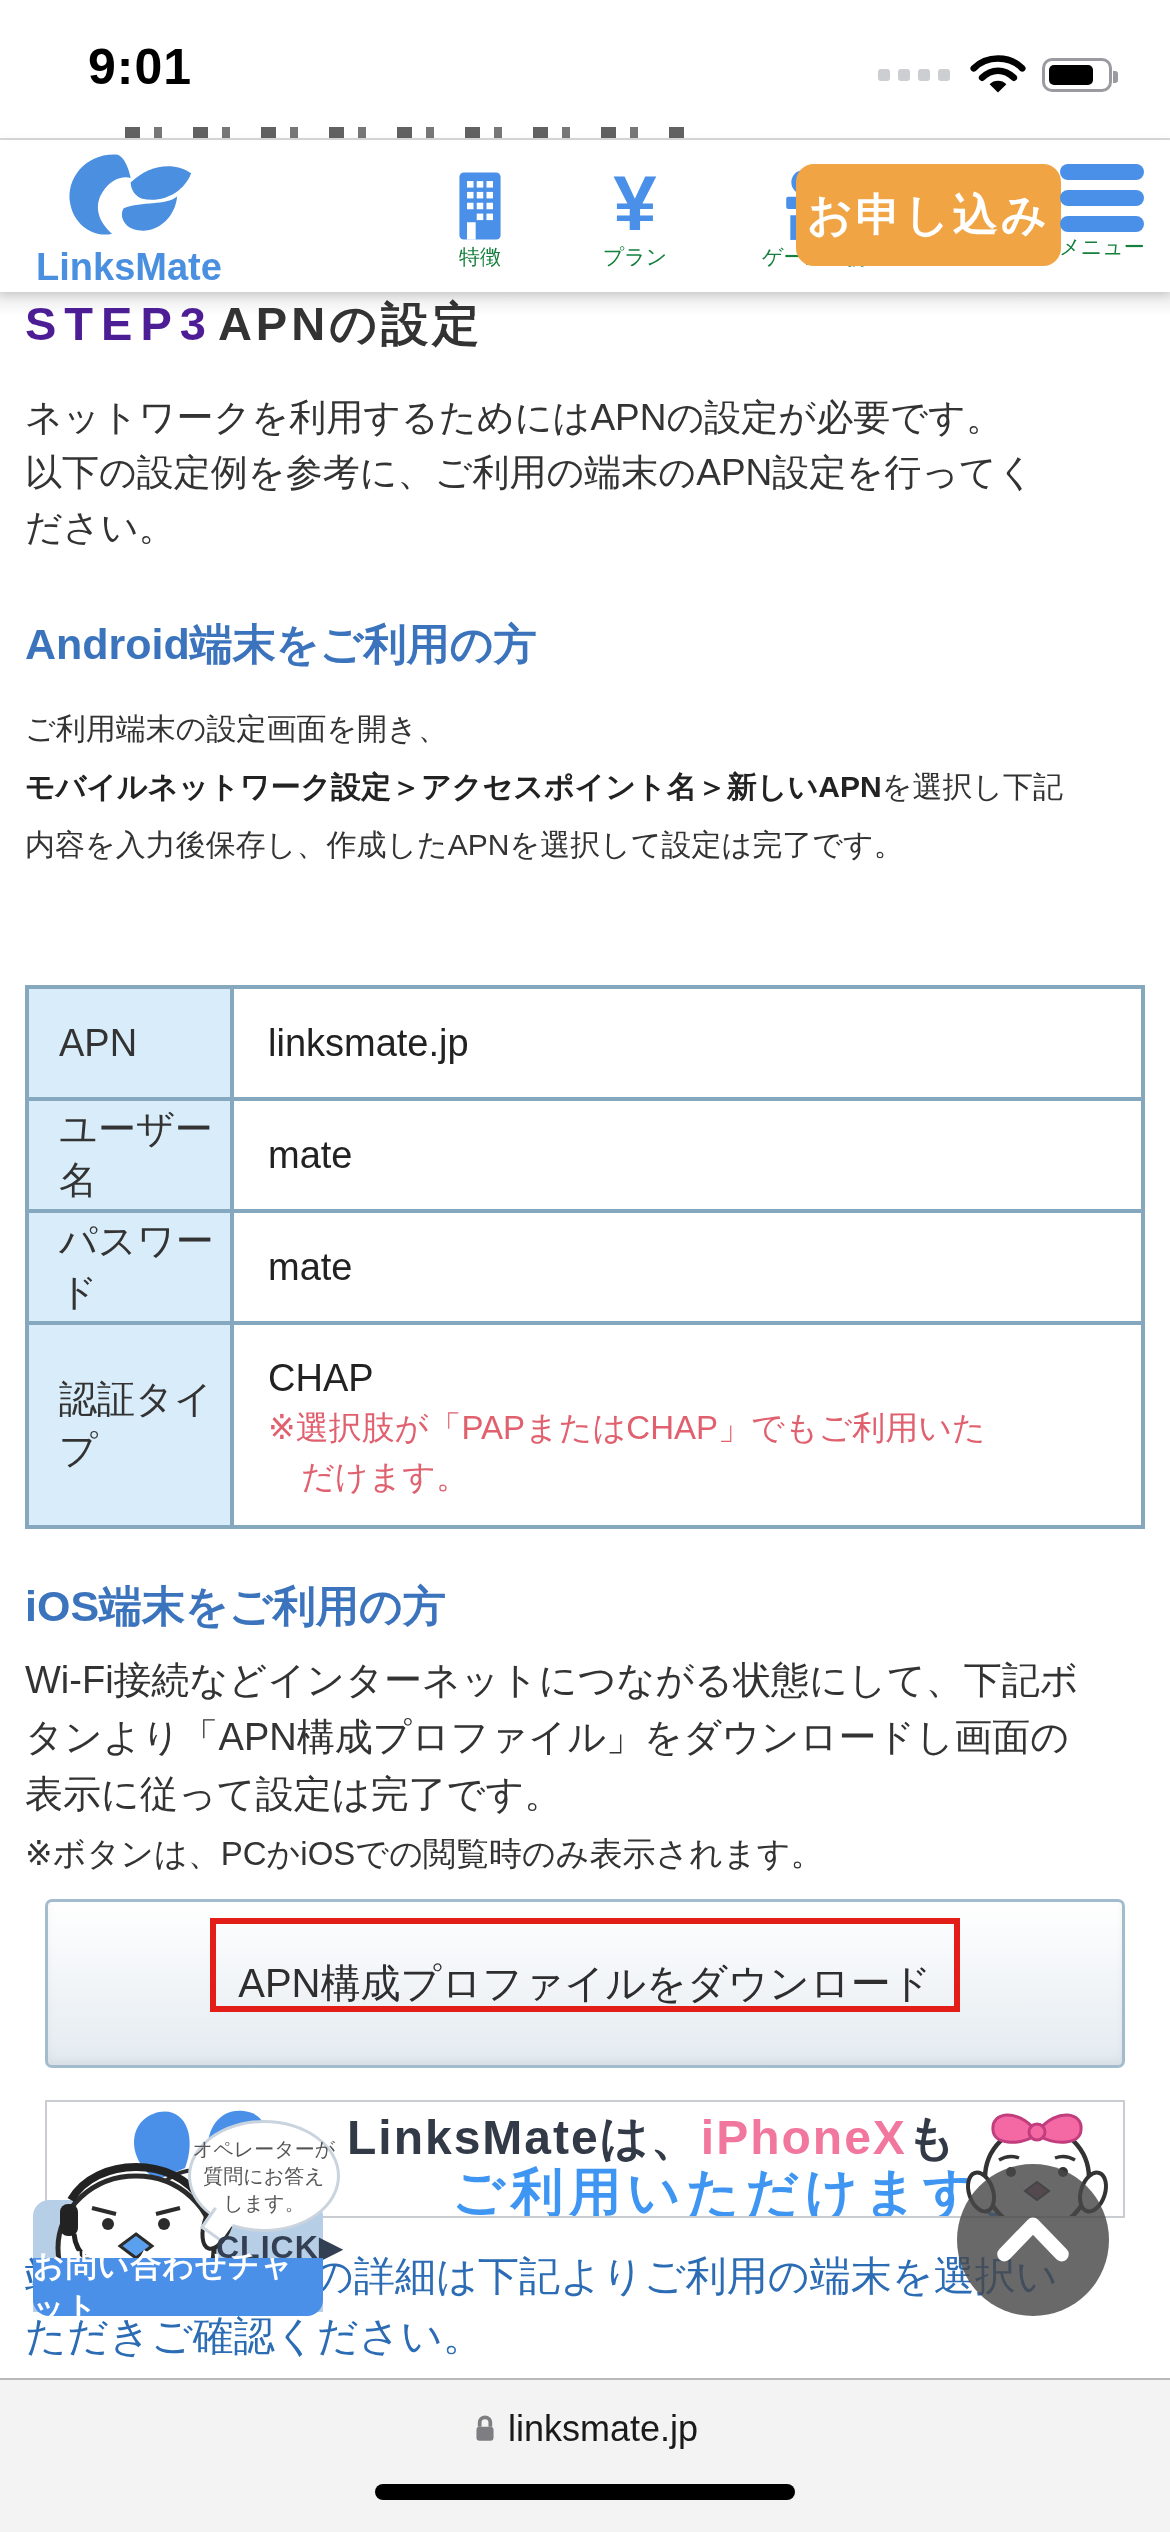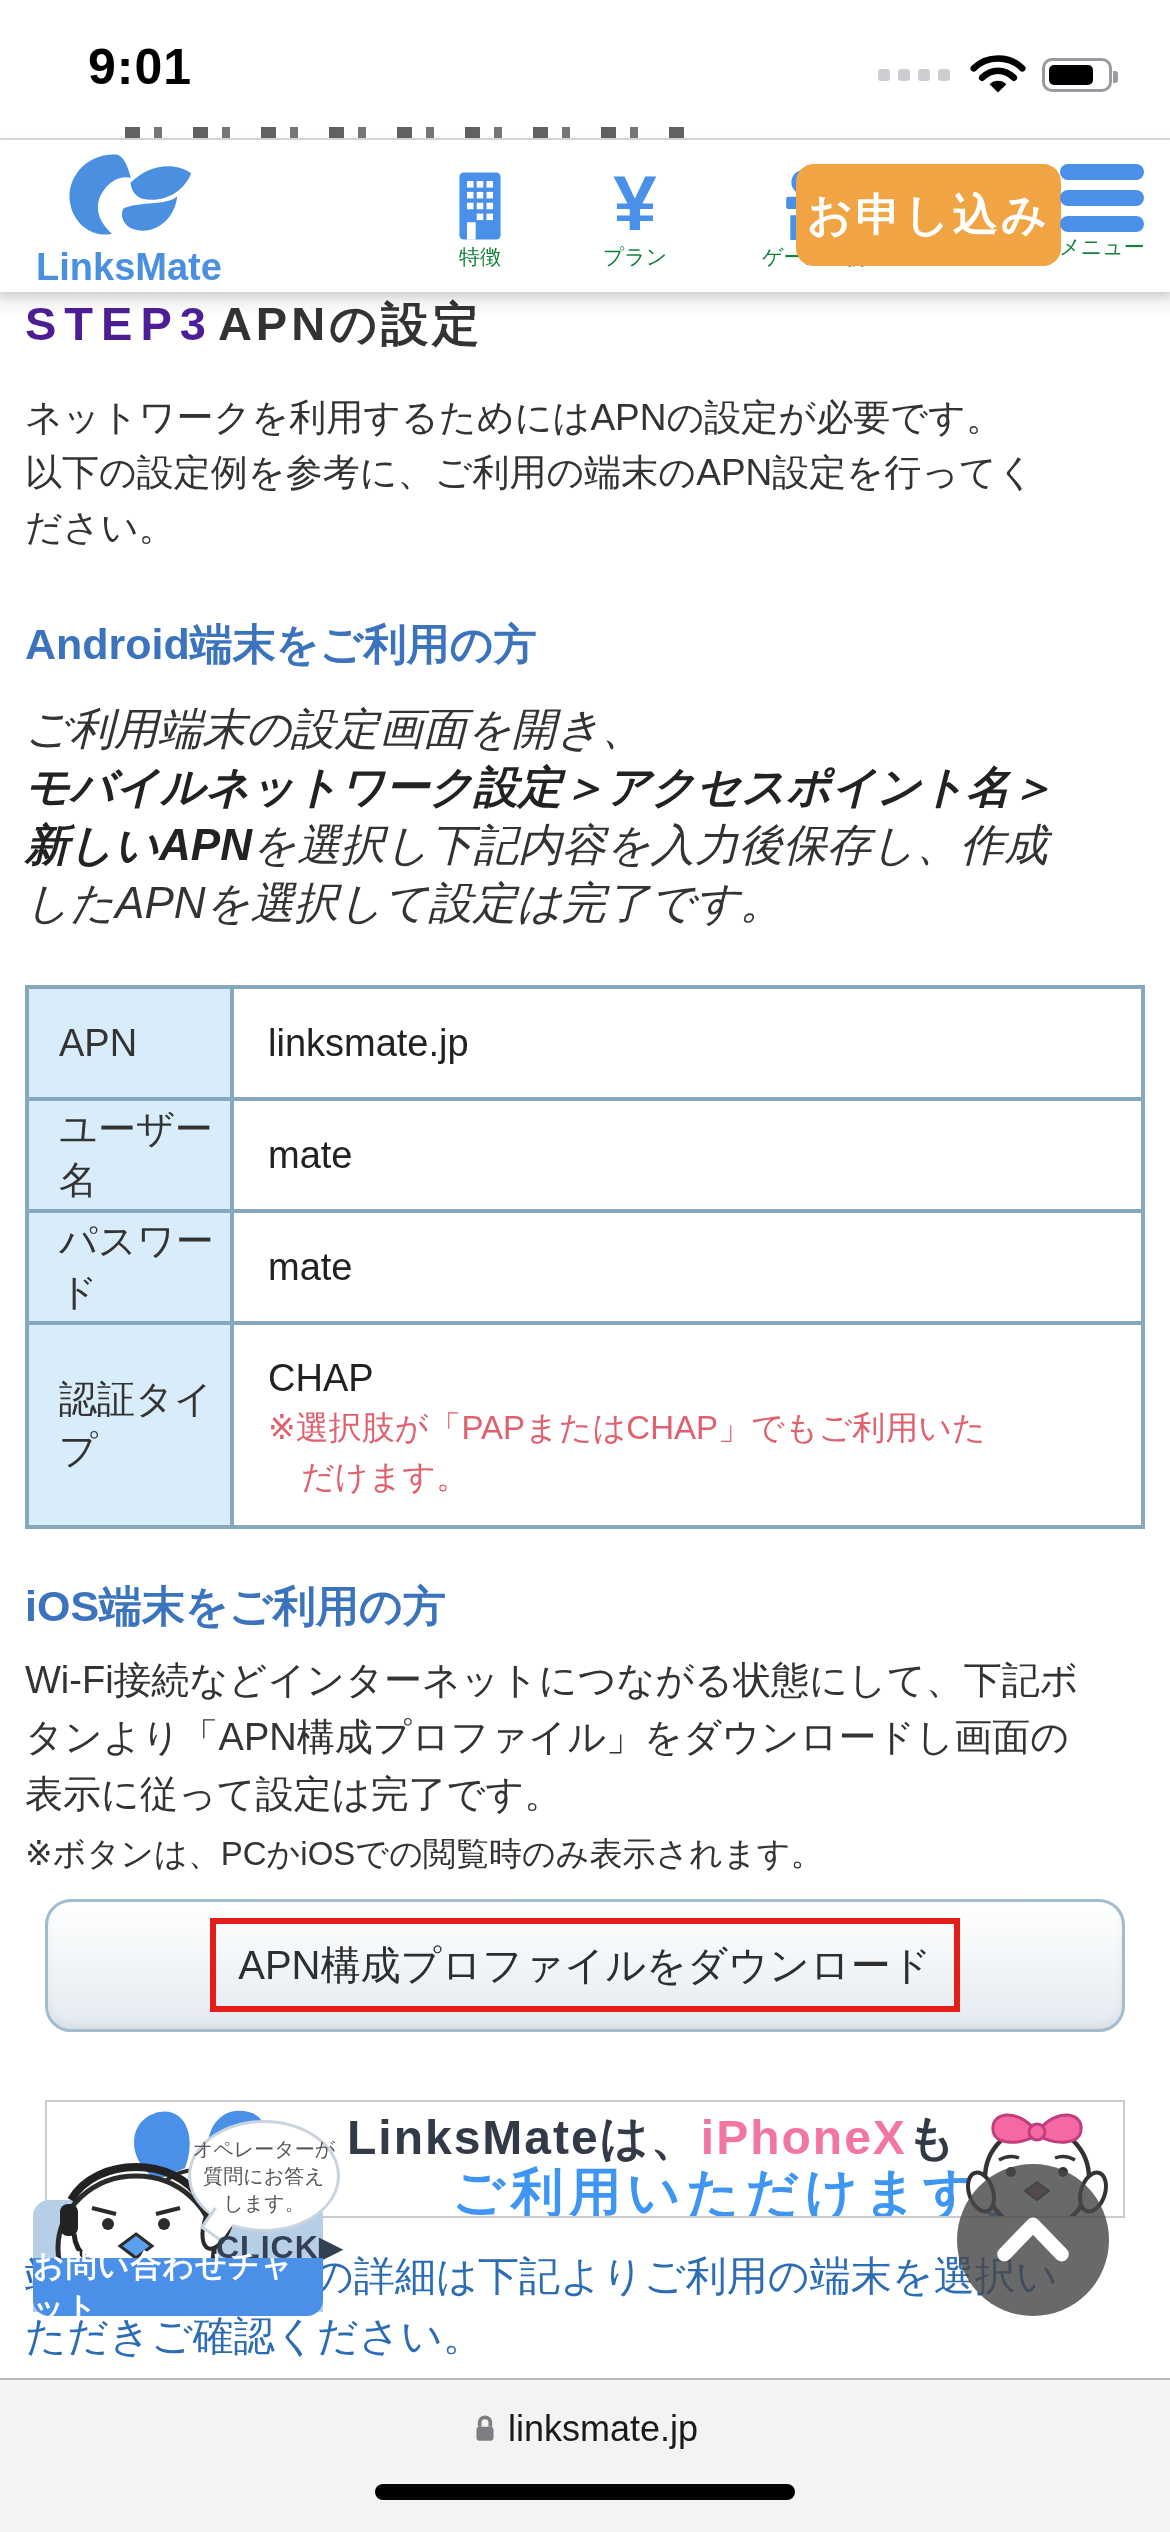--- a/index.html
+++ b/index.html
@@ -39,39 +39,39 @@
   .menu-bar{height:16px;border-radius:8px;background:#4a90e8;margin-bottom:10px;}
   .content-fade{position:absolute;top:292px;left:0;right:0;height:24px;background:linear-gradient(#e9e9e9,#ffffff);}
 
   
   .step-h{position:absolute;left:25px;top:296px;font-weight:800;font-size:47px;line-height:1.2;}
   .step-pink{color:#4c1d95;letter-spacing:8px;margin-right:4px;}
   .step-title{color:#333;letter-spacing:4px;}
   .p-intro{position:absolute;left:25px;top:390px;width:1130px;font-size:37px;line-height:55px;white-space:pre-line;}
   .sec-h{position:absolute;left:25px;font-size:43px;color:#3b74bd;font-weight:700;}
   .h-android{top:616px;} .h-ios{top:1578px;}
-  .p-android{position:absolute;left:25px;top:700px;width:1065px;font-size:44px;line-height:58px;font-style:italic;}
+  .p-android{position:absolute;left:25px;top:700px;width:1065px;font-size:30px;line-height:58px;}
   .p-android b{color:#222;}
   .p-ios{position:absolute;left:25px;top:1652px;width:1130px;font-size:38px;line-height:57px;white-space:pre-line;}
   .p-ios-note{position:absolute;left:25px;top:1832px;font-size:33px;color:#333;}
 
   
   .apn-table{position:absolute;left:25px;top:985px;width:1120px;border-collapse:collapse;}
   .apn-table td{border:4px solid #86a8be;font-size:38px;vertical-align:middle;}
   .apn-table{border:3px solid #7ba0b8;}
   td.cell-label{width:205px;background:#d9ecf9;padding-left:30px;color:#333;}
   td.cell-value{padding-left:34px;background:#fff;color:#222;}
   tr.r-std td{height:112px;}
   tr.r-big td{height:204px;}
   td.cell-multi{padding:24px 28px 20px 34px;vertical-align:middle;}
   .chap{font-size:38px;line-height:50px;}
   .red-note{font-size:33px;line-height:49px;color:#e0606e;white-space:pre-line;}
 
   
-  .dl-btn{position:absolute;left:45px;top:1899px;width:1080px;height:133px;border:3px solid #a2bccd;border-radius:26px;
+  .dl-btn{position:absolute;left:45px;top:1899px;width:1080px;height:169px;border:3px solid #a2bccd;border-radius:7px;
           background:linear-gradient(#ffffff,#f0f4f7 55%,#e3eaf0);box-shadow:inset 0 -5px 9px rgba(0,0,0,.05);
           display:flex;align-items:center;justify-content:center;font-size:40px;color:#2e2e2e;cursor:pointer;}
   .annotation{position:absolute;left:210px;top:1918px;width:750px;height:94px;border:6px solid #e31d17;z-index:6;pointer-events:none;}
 
   
   .banner{position:absolute;left:45px;top:2100px;width:1080px;height:118px;border:2px solid #c9cdd2;background:#fff;overflow:hidden;cursor:pointer;z-index:4;}
   .banner-line1{position:absolute;left:300px;top:4px;font-size:48px;font-weight:800;letter-spacing:2px;white-space:nowrap;}
   .bn-dark{color:#333a47;} .bn-pink{color:#f1779f;}
   .banner-line2{position:absolute;left:405px;top:56px;font-size:52px;font-weight:800;letter-spacing:6px;color:#3f96f2;white-space:nowrap;}
   .mascot-left{position:absolute;left:50px;top:0;}

